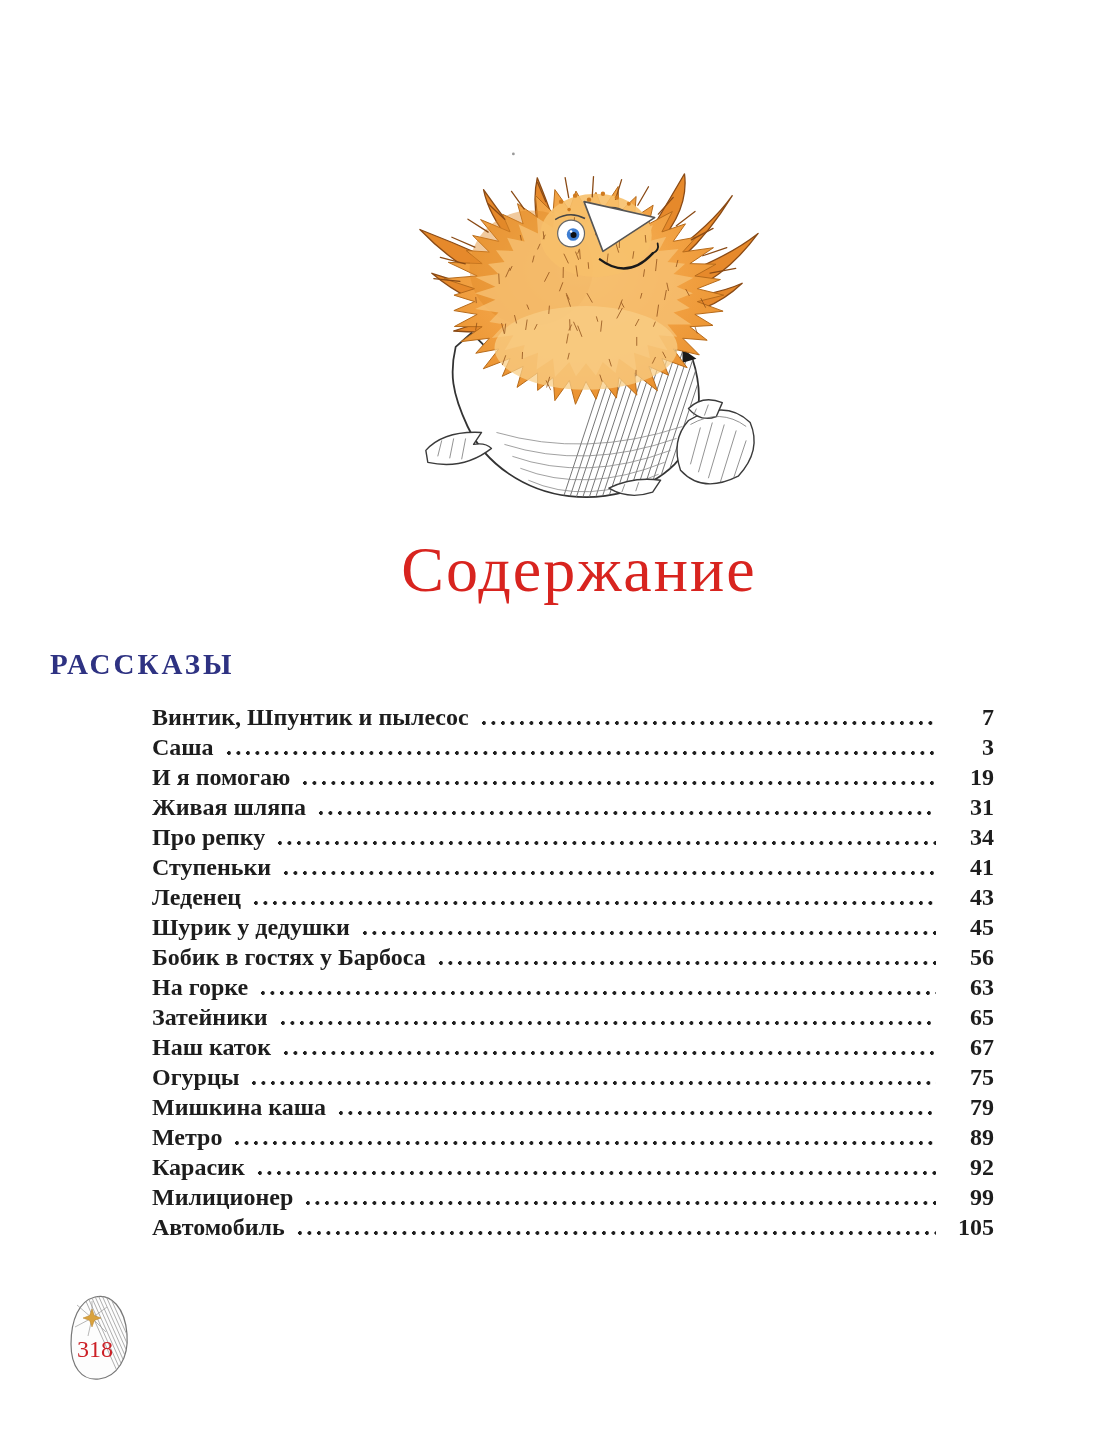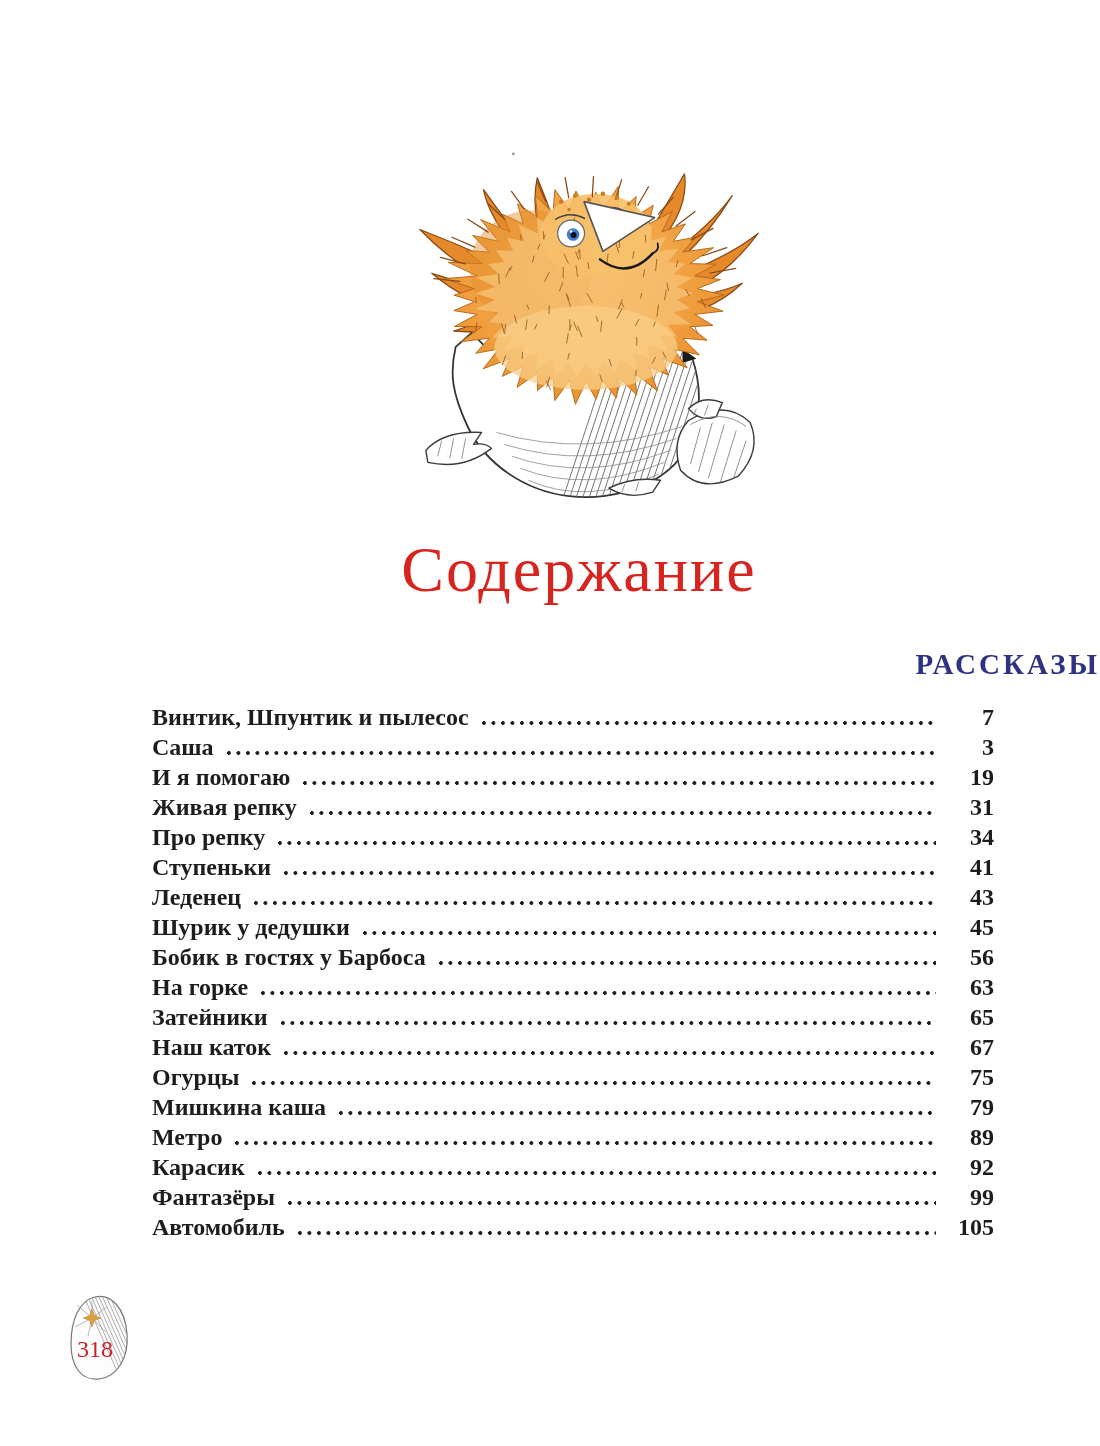--- a/index.html
+++ b/index.html
@@ -17,21 +17,21 @@
   .illustration svg{width:100%;height:100%;display:block;}
   .title{
     position:absolute;top:528px;left:56px;width:1046px;
     text-align:center;
     font-size:64px;line-height:84px;font-weight:400;
     letter-spacing:2px;
     color:var(--title-red,#d8241f);
   }
   .heading{
     position:absolute;top:646px;left:50px;width:1050px;
-    text-align:right;
+    text-align:left;
     font-size:29px;line-height:36px;font-weight:700;
     letter-spacing:3px;
     color:var(--heading-blue,#2e3282);
   }
   .toc{
     position:absolute;top:702px;left:152px;width:842px;
   }
   .toc-row{
     display:flex;align-items:baseline;
     height:30px;
@@ -297,21 +297,21 @@
         <span class="toc-title">Саша</span>
         <span class="leader"></span>
         <span class="toc-page">3</span>
       </div>
       <div class="toc-row">
         <span class="toc-title">И я помогаю</span>
         <span class="leader"></span>
         <span class="toc-page">19</span>
       </div>
       <div class="toc-row">
-        <span class="toc-title">Живая репку</span>
+        <span class="toc-title">Живая шляпа</span>
         <span class="leader"></span>
         <span class="toc-page">31</span>
       </div>
       <div class="toc-row">
         <span class="toc-title">Про репку</span>
         <span class="leader"></span>
         <span class="toc-page">34</span>
       </div>
       <div class="toc-row">
         <span class="toc-title">Ступеньки</span>
@@ -362,21 +362,21 @@
         <span class="toc-title">Метро</span>
         <span class="leader"></span>
         <span class="toc-page">89</span>
       </div>
       <div class="toc-row">
         <span class="toc-title">Карасик</span>
         <span class="leader"></span>
         <span class="toc-page">92</span>
       </div>
       <div class="toc-row">
-        <span class="toc-title">Фантазёры</span>
+        <span class="toc-title">Милиционер</span>
         <span class="leader"></span>
         <span class="toc-page">99</span>
       </div>
       <div class="toc-row">
         <span class="toc-title">Автомобиль</span>
         <span class="leader"></span>
         <span class="toc-page">105</span>
       </div>
     </div>
 

